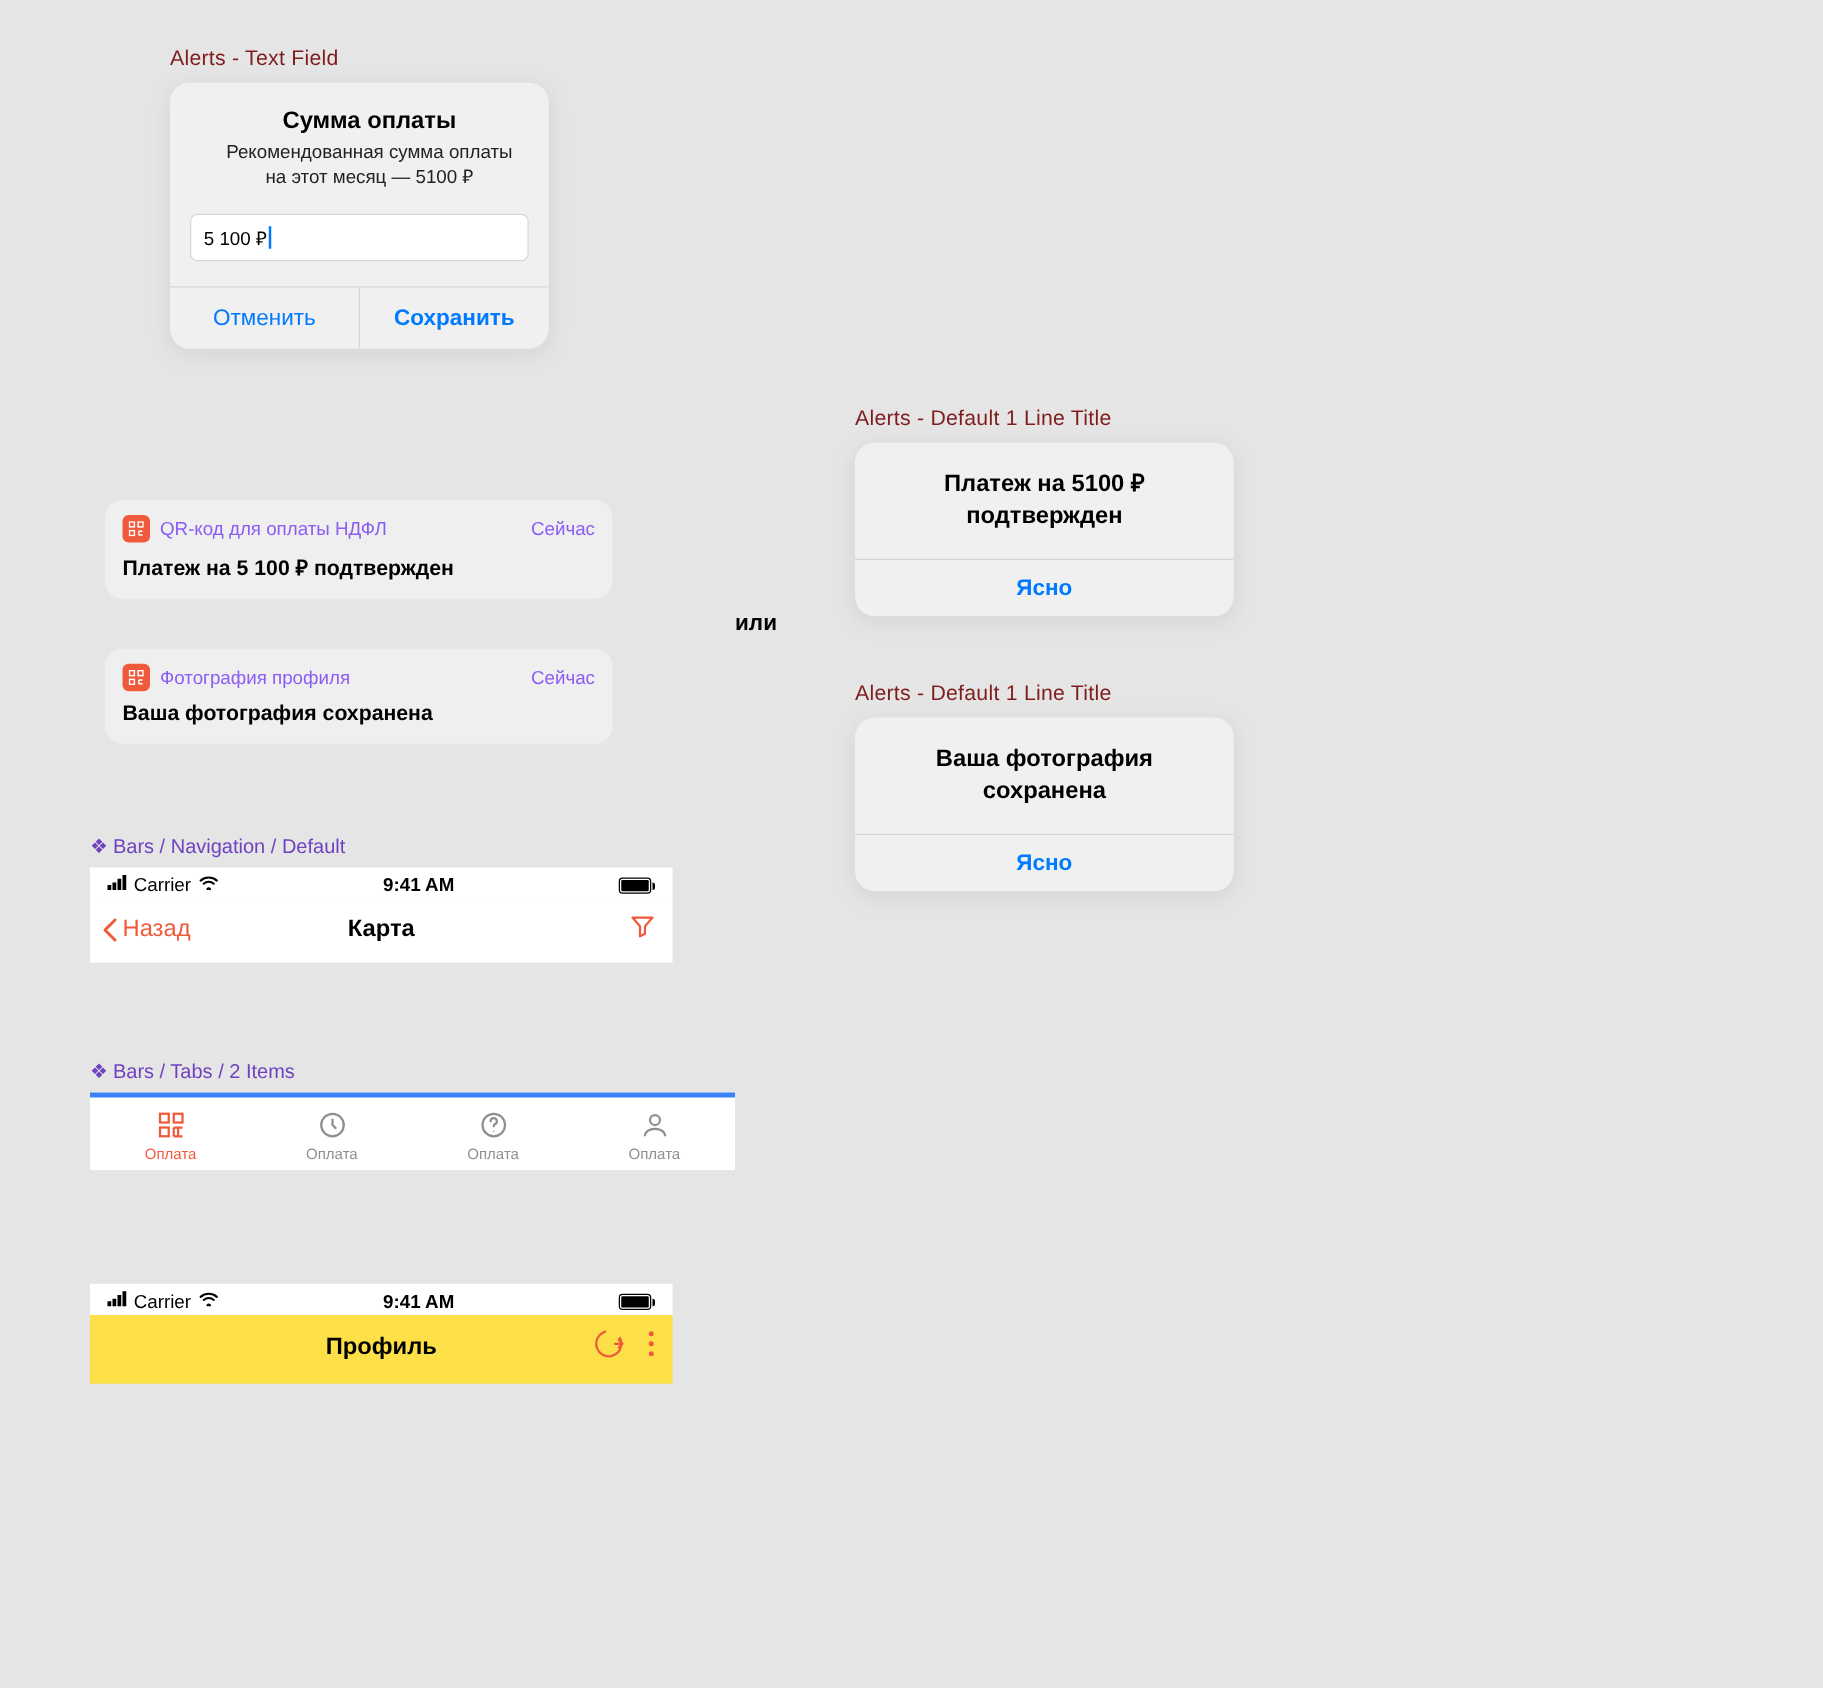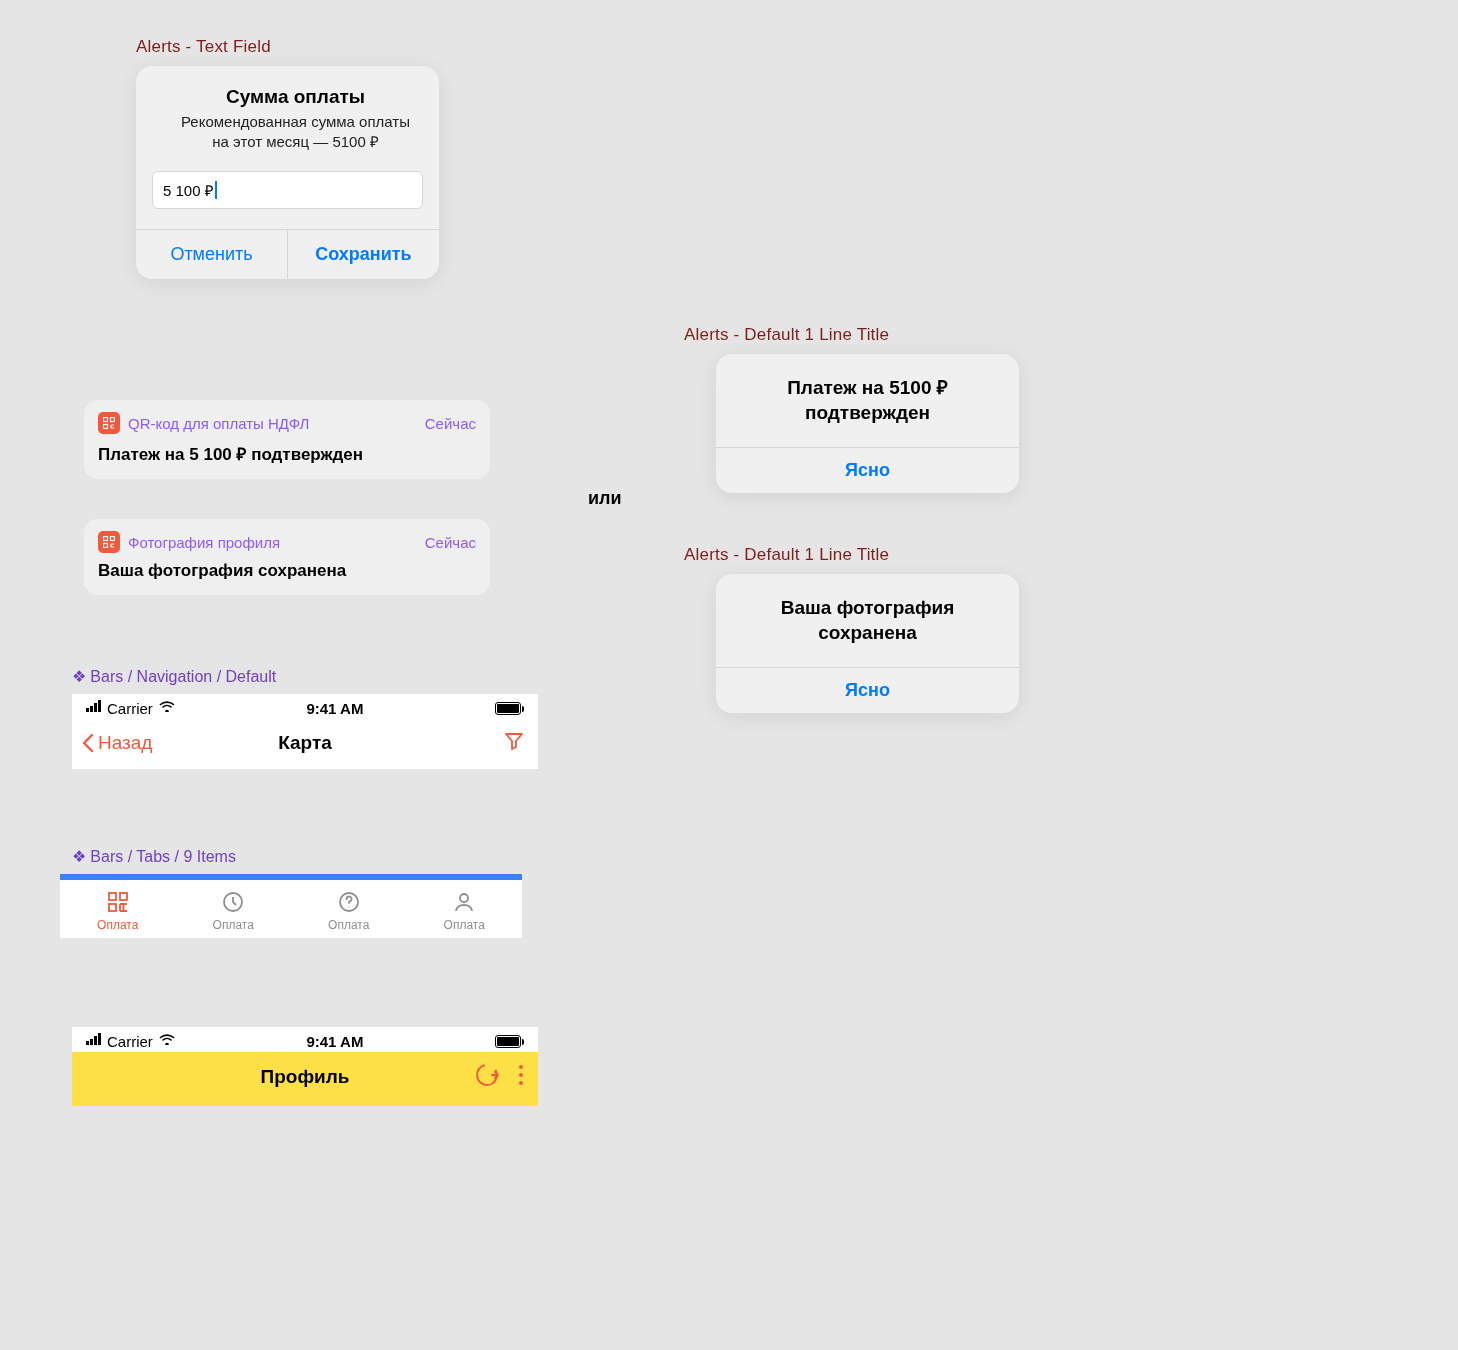--- a/index.html
+++ b/index.html
@@ -123,21 +123,20 @@
     font-weight: 600;
   }
   
   .alert-simple {
     position: absolute;
     width: 303px;
     background: #f0f0f0;
     border-radius: 16px;
     overflow: hidden;
     box-shadow: 0 4px 20px rgba(0,0,0,0.08);
-    margin-left: 32px;
   }
   .alert-simple .alert-simple-body {
     text-align: center;
     padding: 22px 20px;
   }
   .alert-simple .alert-simple-title {
     font-size: 19px;
     font-weight: 600;
     line-height: 1.3;
   }
@@ -189,24 +188,24 @@
     left: 50%;
     transform: translateX(-50%);
   }
   .filter-icon {
     color: #f05a3c;
     cursor: pointer;
   }
   
   .tabbar-wrap {
     position: absolute;
-    left: 60px;
-    width: 462px;
+    left: 72px;
+    width: 516px;
     background: #fff;
-    border-top: 6px solid #3b82f6;
+    border-top: 4px solid #3b82f6;
   }
   .tabbar {
     display: flex;
   }
   .tab-item {
     flex: 1;
     text-align: center;
     padding: 8px 0 6px 0;
     font-size: 12px;
     color: #8e8e93;
@@ -377,21 +376,21 @@
     <div class="navtitle">Карта</div>
     <div class="filter-icon">
       <svg width="24" height="24" viewBox="0 0 24 24">
           <path d="M4 5 h16 l-6 7 v6 l-4 2 v-8 z" fill="none" stroke="#f05a3c" stroke-width="1.8" stroke-linejoin="round"></path>
         </svg>
     </div>
   </div>
 </div>
 
 <div class="component-label" style="position:absolute; left:72px; top:847px;">
-  <span class="diamond">❖</span><span>Bars / Tabs / 9 Items</span>
+  <span class="diamond">❖</span><span>Bars / Tabs / 2 Items</span>
 </div>
 <div class="tabbar-wrap" style="top:874px;">
   <div class="tabbar">
     <div class="tab-item active">
       <div class="tab-icon">
         <svg width="24" height="24" viewBox="0 0 24 24">
             <g fill="none" stroke="#f05a3c" stroke-width="1.8">
               <rect x="3" y="3" width="7" height="7"></rect>
               <rect x="14" y="3" width="7" height="7"></rect>
               <rect x="3" y="14" width="7" height="7"></rect>

